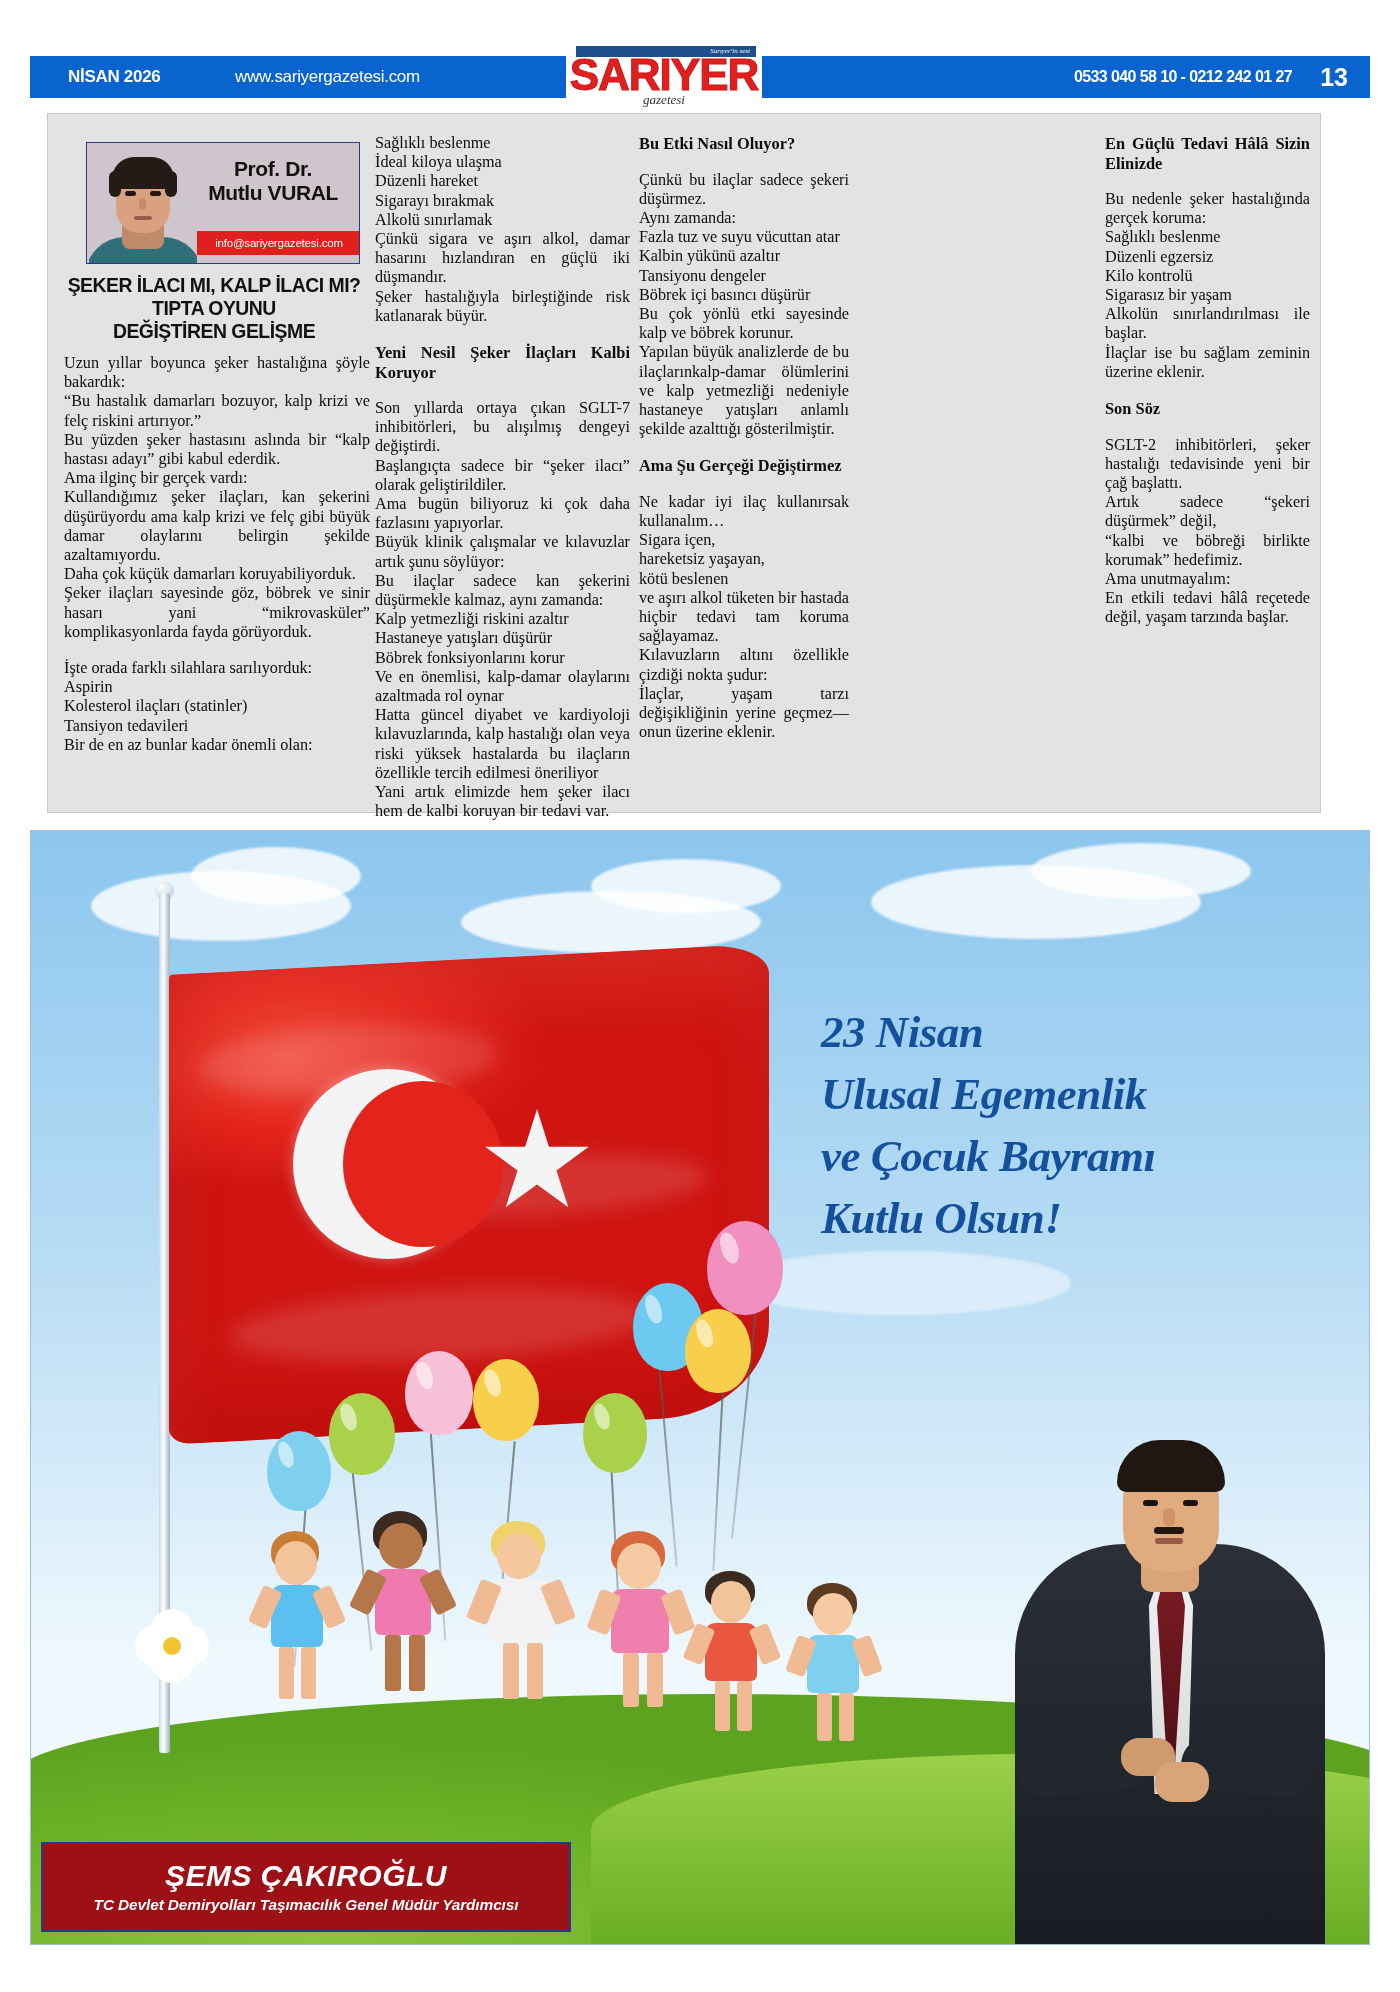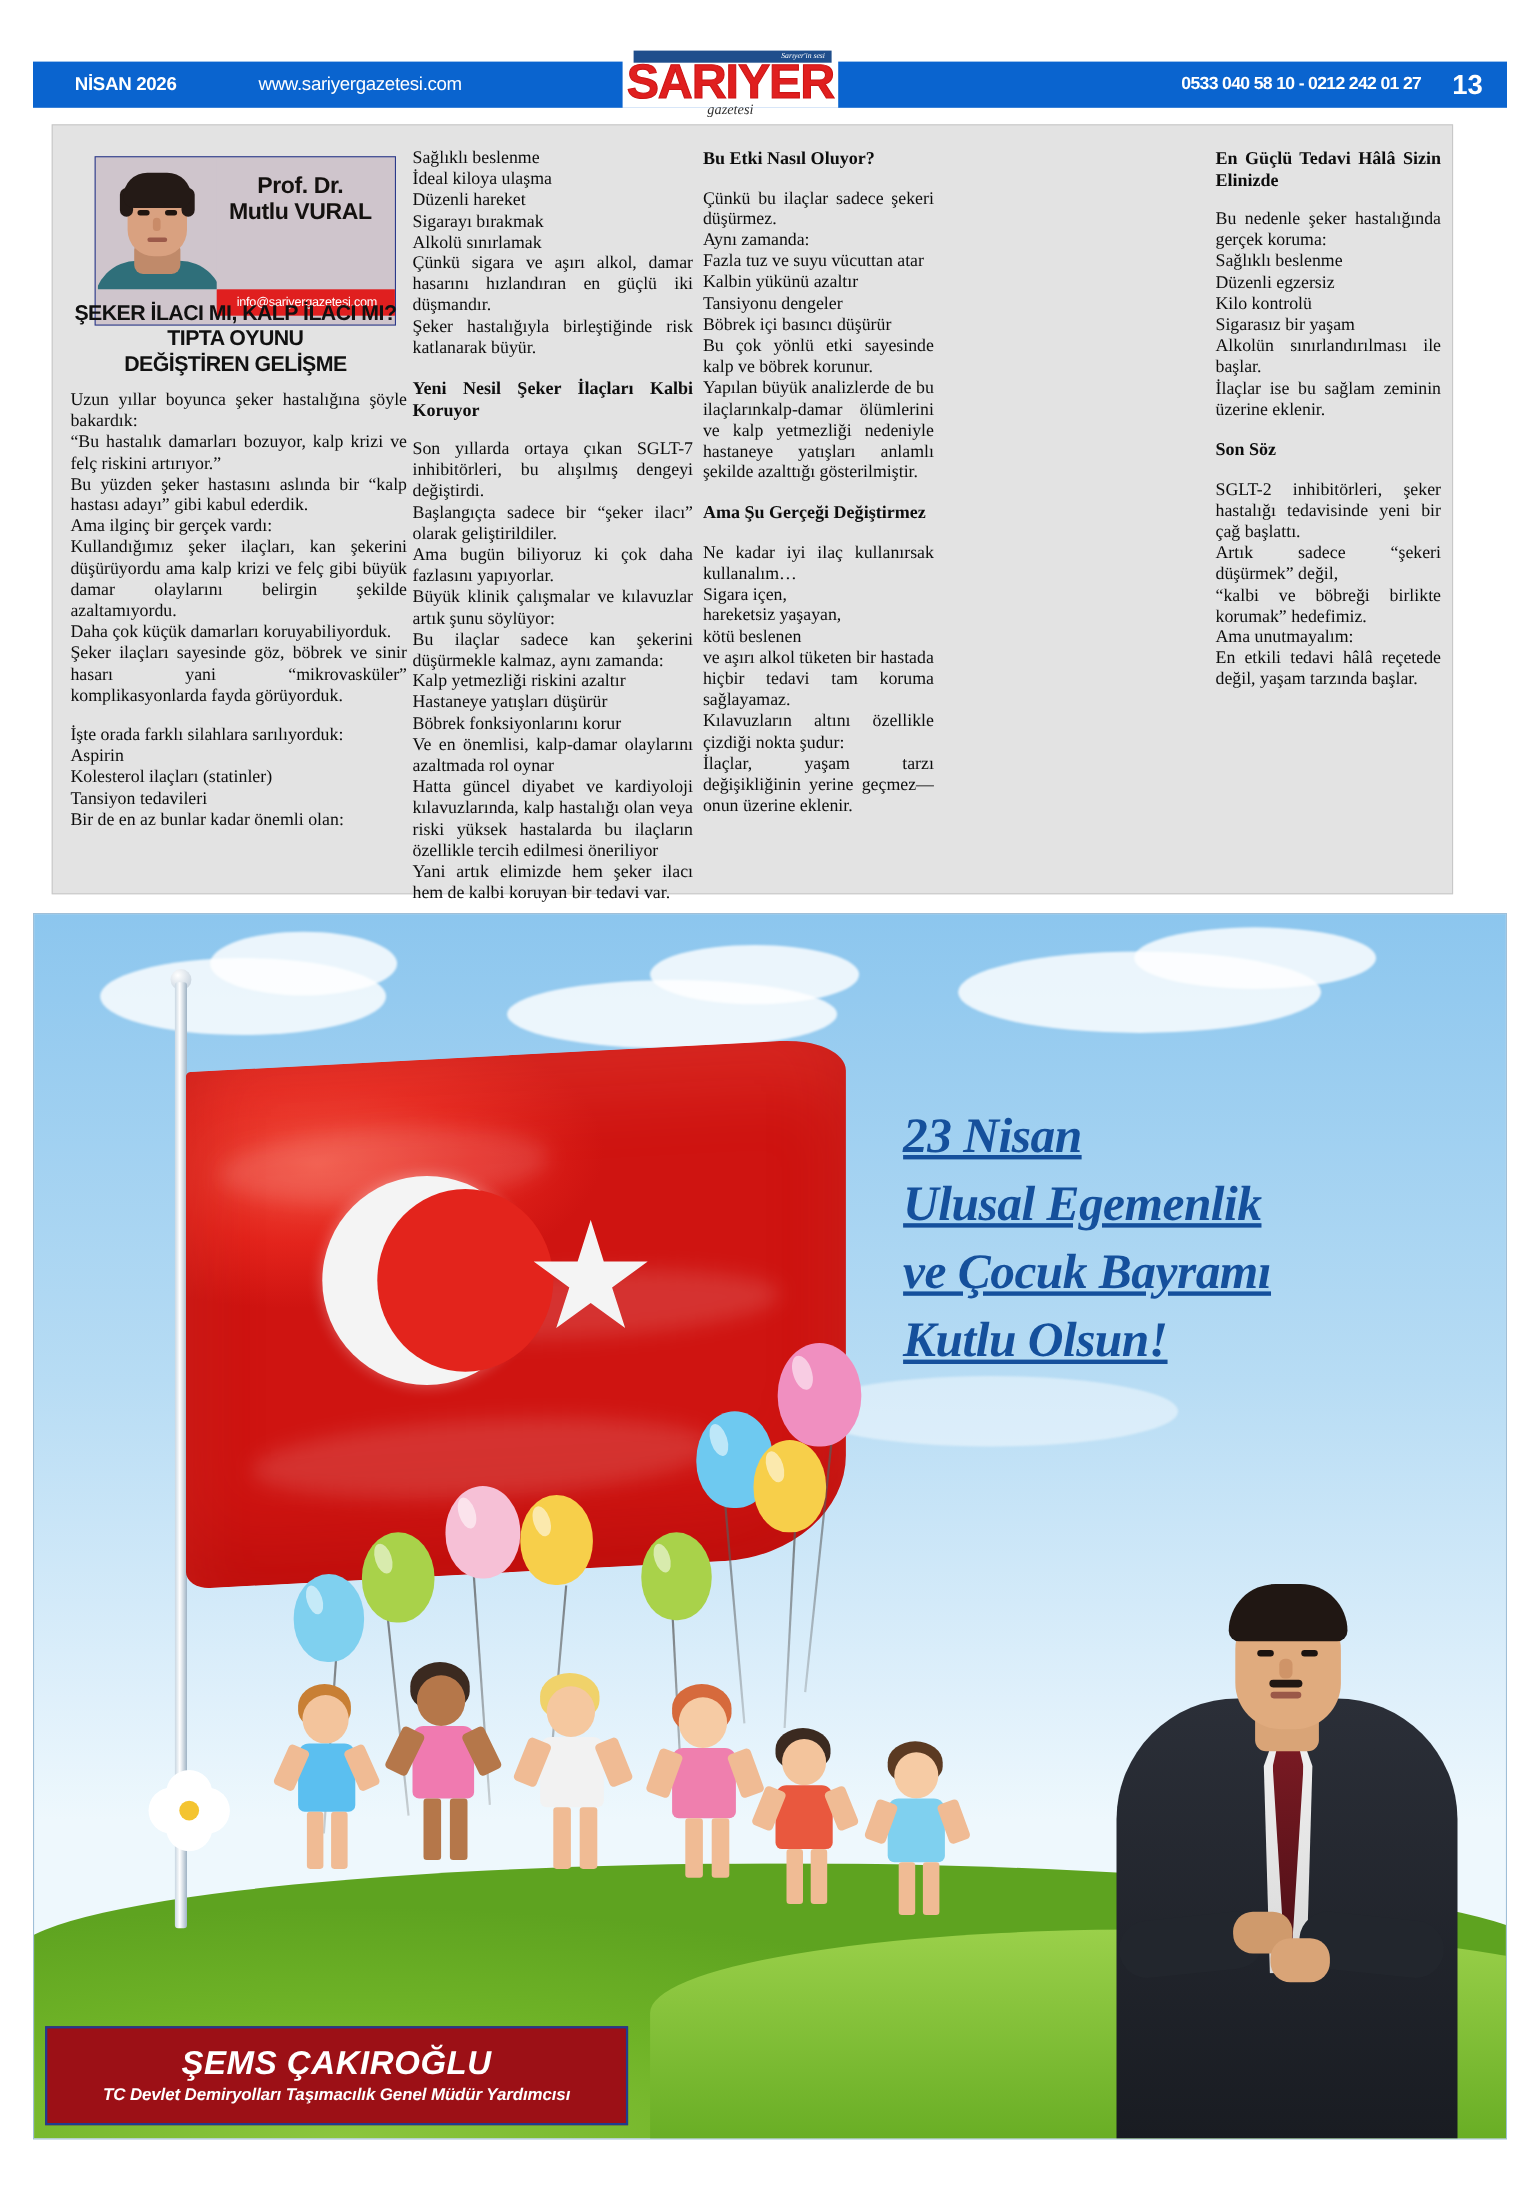--- a/index.html
+++ b/index.html
@@ -123,21 +123,21 @@
   }
   .c1 { left: 10px;  width: 308px; }
   .c2 { left: 327px; width: 255px; }
   .c3 { left: 591px; width: 210px; }
   .c5 { left: 1057px; width: 205px; }
 
   
   .byline {
     position: absolute;
     left: 28px; top: 8px;
-    width: 274px; height: 154px;
+    width: 274px; height: 122px;
     background: #cfc5cc;
     border: 1px solid #2a3a8a;
     overflow: hidden;
   }
   .byline-photo {
     position: absolute;
     left: 2px; top: 2px;
     width: 108px; height: 118px;
     overflow: hidden;
   }
@@ -278,21 +278,21 @@
     left: 790px; top: 170px;
     width: 530px;
     font-family: "Liberation Serif", serif;
     font-style: italic;
     font-weight: 700;
     font-size: 45px;
     line-height: 62px;
     color: #15509c;
     letter-spacing: -0.5px;
   }
-  .ad-text div { white-space: nowrap; text-decoration: underline; }
+  .ad-text div { white-space: nowrap; }
 
   
   .balloon { position: absolute; border-radius: 50% 50% 48% 48%; }
   .balloon::after {
     content: ""; position: absolute;
     left: 50%; bottom: -7px; width: 0; height: 0;
     transform: translateX(-50%);
     border-left: 6px solid transparent;
     border-right: 6px solid transparent;
     border-top: 9px solid inherit;

